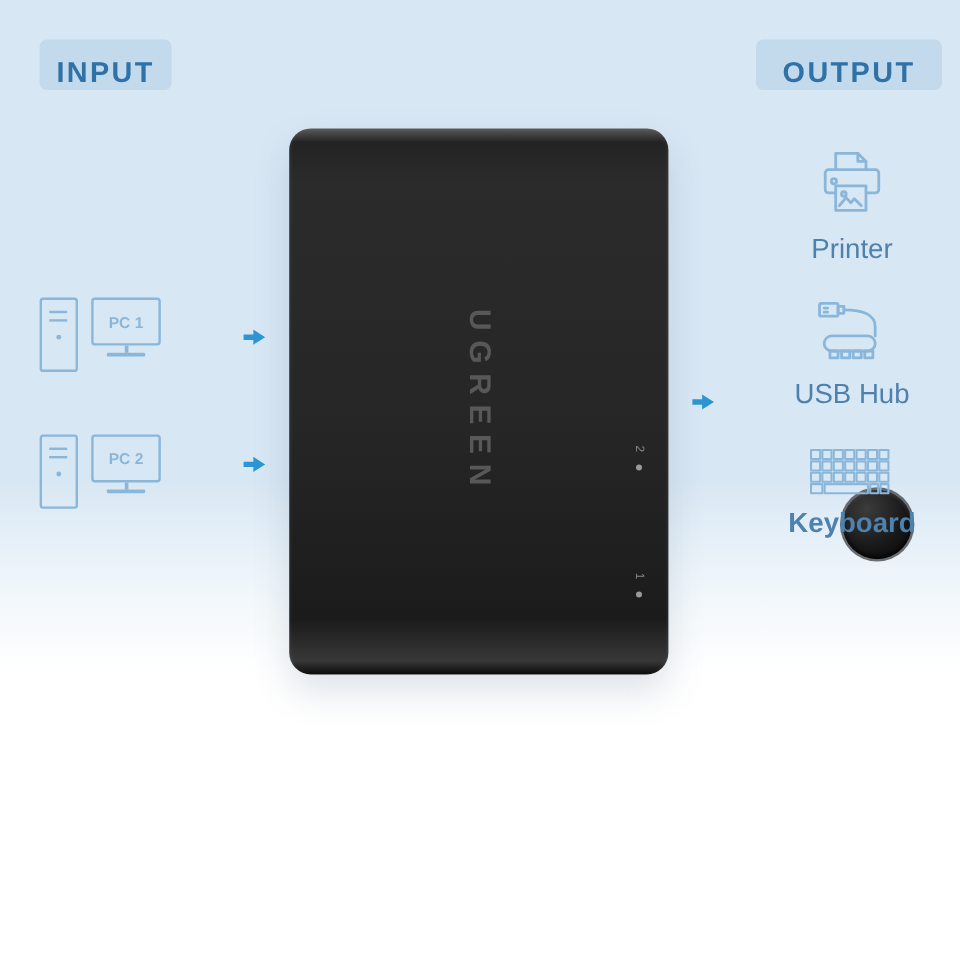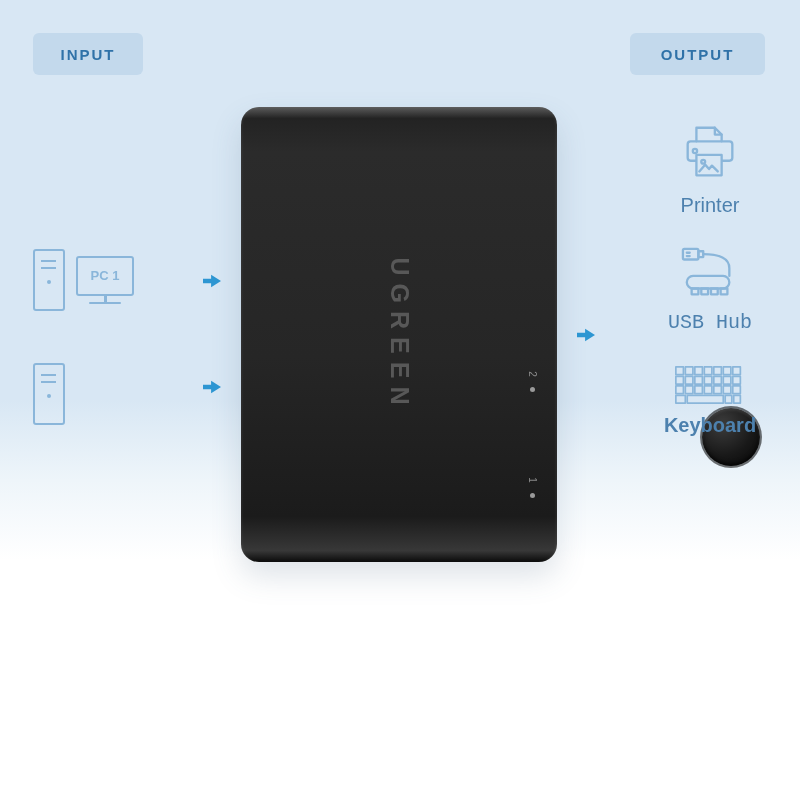--- a/index.html
+++ b/index.html
@@ -3,25 +3,25 @@
 <meta charset="utf-8">
 <style>
   html,body{margin:0;padding:0;}
   body{
     width:800px;height:800px;position:relative;overflow:hidden;
     font-family:"Liberation Sans", sans-serif;
     background:linear-gradient(180deg,#d8e7f4 0%,#d8e7f4 50%,#eef5fa 60%,#ffffff 70%,#ffffff 100%);
   }
   .badge{
     position:absolute;top:33px;height:42px;border-radius:6px;
-    background:#c3d9ec;display:flex;align-items:center;justify-content:center;
-    color:#2f72a8;font-weight:bold;font-size:15px;letter-spacing:2px;
+    background:#c3d9ec;display:flex;align-items:flex-end;justify-content:center;
+    color:#2f72a8;font-weight:bold;font-size:24px;letter-spacing:2px;
   }
   .badge-input{left:33px;width:110px;}
-  .badge-output{left:630px;width:135px;}
+  .badge-output{left:630px;width:155px;}
 
   
   .device{
     position:absolute;left:241px;top:107px;width:316px;height:455px;
     border-radius:18px;
     background:linear-gradient(180deg,#5c5c5c 0%,#232323 2.5%,#2b2b2b 10%,#262626 55%,#1b1b1b 90%,#383838 97.5%,#0a0a0a 100%);
     box-shadow:0 14px 30px rgba(70,100,130,.18), inset 2px 0 3px -1px rgba(255,255,255,.08), inset -2px 0 3px -1px rgba(255,255,255,.08);
   }
   .brand{
     position:absolute;left:50%;top:50%;
@@ -41,21 +41,21 @@
     display:block;width:5px;height:5px;border-radius:50%;
     background:#9a9a9a;margin:8px auto 0 auto;
   }
   .sel-btn{
     position:absolute;left:461px;top:301px;width:58px;height:58px;border-radius:50%;
     background:radial-gradient(circle at 35% 28%, #3c3c3c 0%, #191919 55%, #050505 100%);
     box-shadow:inset 0 2px 3px rgba(255,255,255,.12), inset 0 -2px 4px rgba(0,0,0,.8), 0 0 0 2px rgba(0,0,0,.55);
   }
 
   
-  .pc-group{position:absolute;left:33px;width:112px;height:64px;display:flex;align-items:center;gap:11px;}
+  .pc-group{position:absolute;left:33px;width:112px;height:64px;display:flex;align-items:flex-start;gap:11px;}
   .pc-group-1{top:248px;}
   .pc-group-2{top:362px;}
   .tower{
     width:28px;height:58px;border:2px solid #8ab6da;border-radius:3px;position:relative;flex:none;
   }
   .tower .bar{position:absolute;left:6px;width:15px;height:2px;background:#8ab6da;}
   .tower .bar1{top:9px;}
   .tower .bar2{top:16px;}
   .tower .led{position:absolute;left:12px;top:29px;width:4px;height:4px;border-radius:50%;background:#8ab6da;}
   .monitor{flex:none;display:flex;flex-direction:column;align-items:center;}
@@ -69,22 +69,22 @@
 
   .arrow{position:absolute;width:22px;height:18px;}
   .arrow-1{left:201px;top:272px;}
   .arrow-2{left:201px;top:378px;}
   .arrow-out{left:575px;top:326px;}
 
   
   .out-col{position:absolute;left:638px;top:120px;width:144px;display:flex;flex-direction:column;align-items:center;}
   .out-item{display:flex;flex-direction:column;align-items:center;}
   .out-item .icon{display:block;}
-  .out-label{color:#4d81ae;font-size:20px;margin-top:8px;}
-  .gap-1{margin-top:28px;font-family:Liberation Mono, monospace;}
+  .out-label{color:#4d81ae;font-size:23px;margin-top:8px;}
+  .gap-1{margin-top:28px;}
   .gap-2{margin-top:24px;}
   .gap-3{margin-top:30px;font-weight:bold;}
 
   svg{display:block;}
 </style>
 </head>
 <body>
 
 <div class="badge badge-input">
   <span>INPUT</span>
@@ -119,20 +119,27 @@
     <div class="neck"></div>
     <div class="base"></div>
   </div>
 </div>
 
 <div class="pc-group pc-group-2">
   <div class="tower">
     <span class="bar bar1"></span>
     <span class="bar bar2"></span>
     <span class="led"></span>
+  </div>
+  <div class="monitor">
+    <div class="screen">
+      <span>PC 2</span>
+    </div>
+    <div class="neck"></div>
+    <div class="base"></div>
   </div>
 </div>
 
 <svg class="arrow arrow-1" viewBox="0 0 24 20">
   <path d="M2 7.5 H11 V3 L22 10 L11 17 V12.5 H2 Z" fill="#2d96d2"></path>
 </svg>
 <svg class="arrow arrow-2" viewBox="0 0 24 20">
   <path d="M2 7.5 H11 V3 L22 10 L11 17 V12.5 H2 Z" fill="#2d96d2"></path>
 </svg>
 <svg class="arrow arrow-out" viewBox="0 0 24 20">

